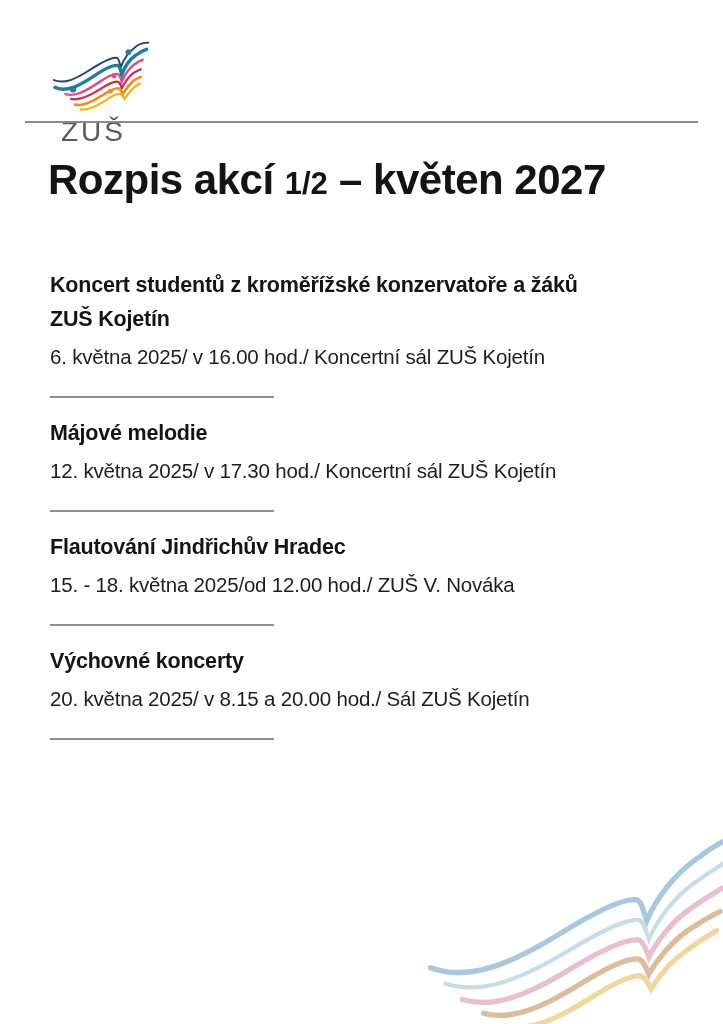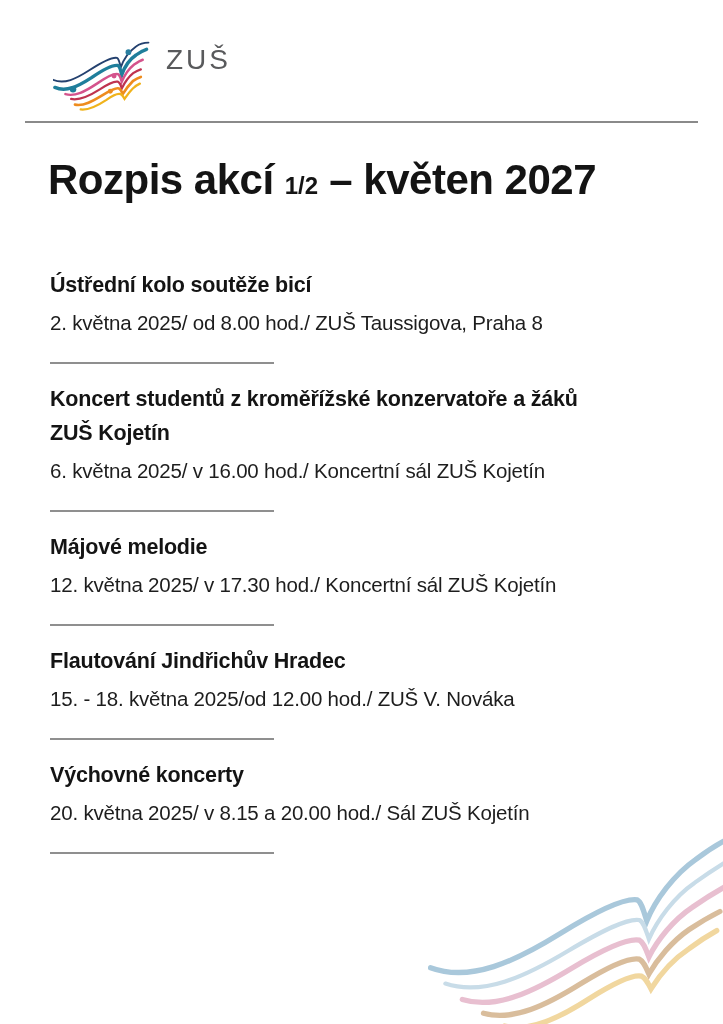--- a/index.html
+++ b/index.html
@@ -15,20 +15,21 @@
     margin:0 auto;
   }
 
   
   .logo {
     position:absolute;
     top:40px;
     left:53px;
     display:flex;
     align-items:flex-start;
+    flex-direction:column;
   }
   .logo-waves svg { width:105px; height:72px; display:block; }
   .logo-text { margin-left:8px; padding-top:4px; }
   .logo-zus {
     font-size:28px;
     font-weight:400;
     color:#595a5c;
     letter-spacing:3px;
     line-height:31px;
   }
@@ -53,21 +54,21 @@
   .heading {
     position:absolute;
     top:156px;
     left:48px;
     font-size:42px;
     font-weight:700;
     color:#141414;
     letter-spacing:-0.5px;
     white-space:nowrap;
   }
-  .heading .fraction { font-size:24px; letter-spacing:0;margin-top:36px; }
+  .heading .fraction { font-size:31px; letter-spacing:0;margin-top:36px; }
 
   
   .events {
     position:absolute;
     top:268px;
     left:50px;
     width:625px;
   }
   .event-title {
     font-size:21.5px;
@@ -131,25 +132,20 @@
   <div class="top-rule"></div>
 
   <div class="heading">
     <span>Rozpis akcí</span>
     <span class="fraction">1/2</span>
     <span>– květen 2027</span>
   </div>
 
   <div class="events">
 
-    <div class="event">
-      <div class="event-title">Ústřední kolo soutěže bicí</div>
-      <div class="event-detail">2. května 2025/ od 8.00 hod./ ZUŠ Taussigova, Praha 8</div>
-      <div class="divider"></div>
-    </div>
 
     <div class="event">
       <div class="event-title">Koncert studentů z kroměřížské konzervatoře a žáků ZUŠ Kojetín</div>
       <div class="event-detail">6. května 2025/ v 16.00 hod./ Koncertní sál ZUŠ Kojetín</div>
       <div class="divider"></div>
     </div>
 
     <div class="event">
       <div class="event-title">Májové melodie</div>
       <div class="event-detail">12. května 2025/ v 17.30 hod./ Koncertní sál ZUŠ Kojetín</div>

